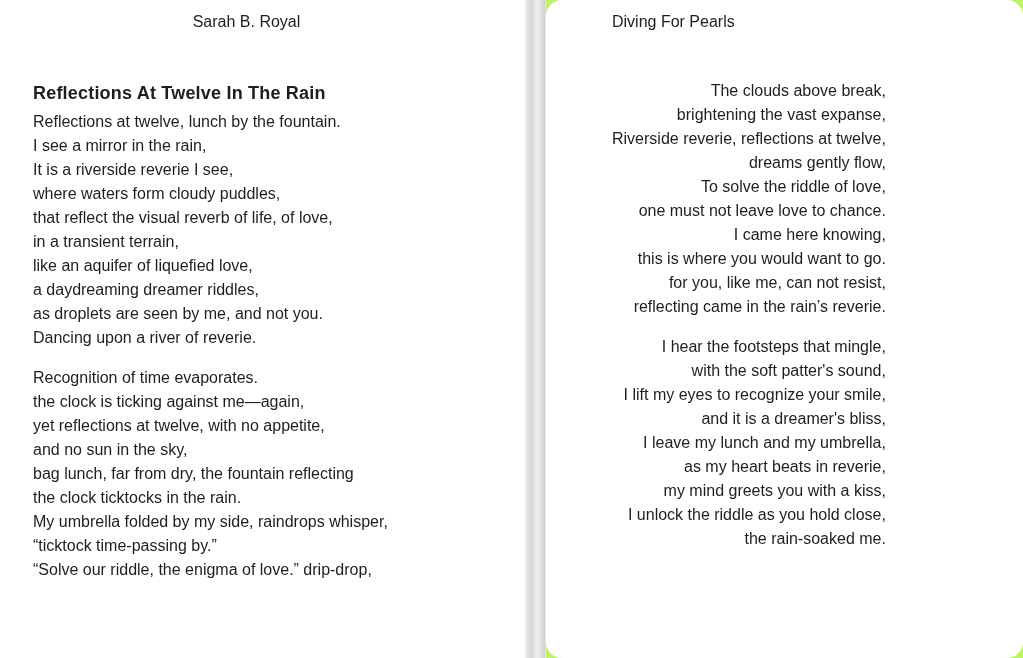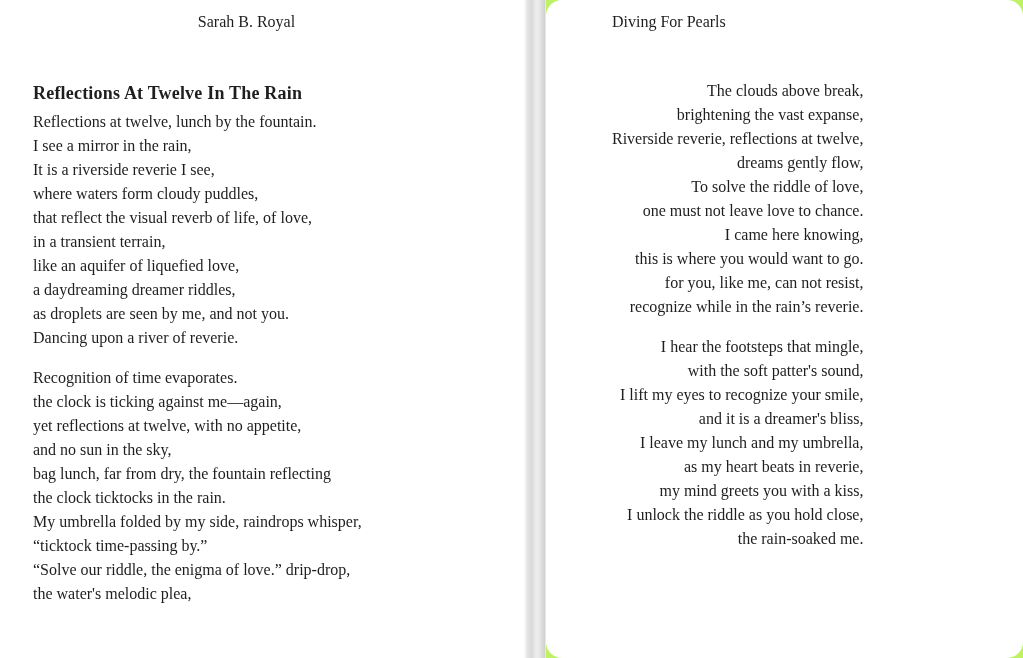--- a/index.html
+++ b/index.html
@@ -7,21 +7,21 @@
     padding: 0;
     background: #ffffff;
   }
   .screen {
     position: relative;
     width: 1023px;
     height: 658px;
     overflow: hidden;
     display: flex;
     background: #bef264;
-    font-family: Liberation Serif, serif;
+    font-family: Liberation Sans, sans-serif;
     color: #1e1e1e;
   }
   .page {
     position: relative;
     background: #ffffff;
     height: 100%;
   }
   .page-left { width: 524px; }
   .page-right { flex: 1; border-radius: 16px; }
   .gutter {
@@ -96,41 +96,40 @@
         <div class="stanza">
           <div class="poem-line">Recognition of time evaporates.</div>
           <div class="poem-line">the clock is ticking against me—again,</div>
           <div class="poem-line">yet reflections at twelve, with no appetite,</div>
           <div class="poem-line">and no sun in the sky,</div>
           <div class="poem-line">bag lunch, far from dry, the fountain reflecting</div>
           <div class="poem-line">the clock ticktocks in the rain.</div>
           <div class="poem-line">My umbrella folded by my side, raindrops whisper,</div>
           <div class="poem-line">“ticktock time-passing by.”</div>
           <div class="poem-line">“Solve our riddle, the enigma of love.” drip-drop,</div>
-          <div class="poem-line">the water's melodic plea,</div>
         </div>
       </div>
   </section>
 
   <div class="gutter"></div>
 
   <section class="page page-right">
     <header class="running-header">Diving For Pearls</header>
     <div class="poem-body">
         <div class="stanza">
           <div class="poem-line">The clouds above break,</div>
           <div class="poem-line">brightening the vast expanse,</div>
           <div class="poem-line">Riverside reverie, reflections at twelve,</div>
           <div class="poem-line">dreams gently flow,</div>
           <div class="poem-line">To solve the riddle of love,</div>
           <div class="poem-line">one must not leave love to chance.</div>
           <div class="poem-line">I came here knowing,</div>
           <div class="poem-line">this is where you would want to go.</div>
           <div class="poem-line">for you, like me, can not resist,</div>
-          <div class="poem-line">recognize while in the rain’s reverie.</div>
+          <div class="poem-line">reflecting came in the rain’s reverie.</div>
         </div>
         <div class="stanza">
           <div class="poem-line">I hear the footsteps that mingle,</div>
           <div class="poem-line">with the soft patter's sound,</div>
           <div class="poem-line">I lift my eyes to recognize your smile,</div>
           <div class="poem-line">and it is a dreamer's bliss,</div>
           <div class="poem-line">I leave my lunch and my umbrella,</div>
           <div class="poem-line">as my heart beats in reverie,</div>
           <div class="poem-line">my mind greets you with a kiss,</div>
           <div class="poem-line">I unlock the riddle as you hold close,</div>

